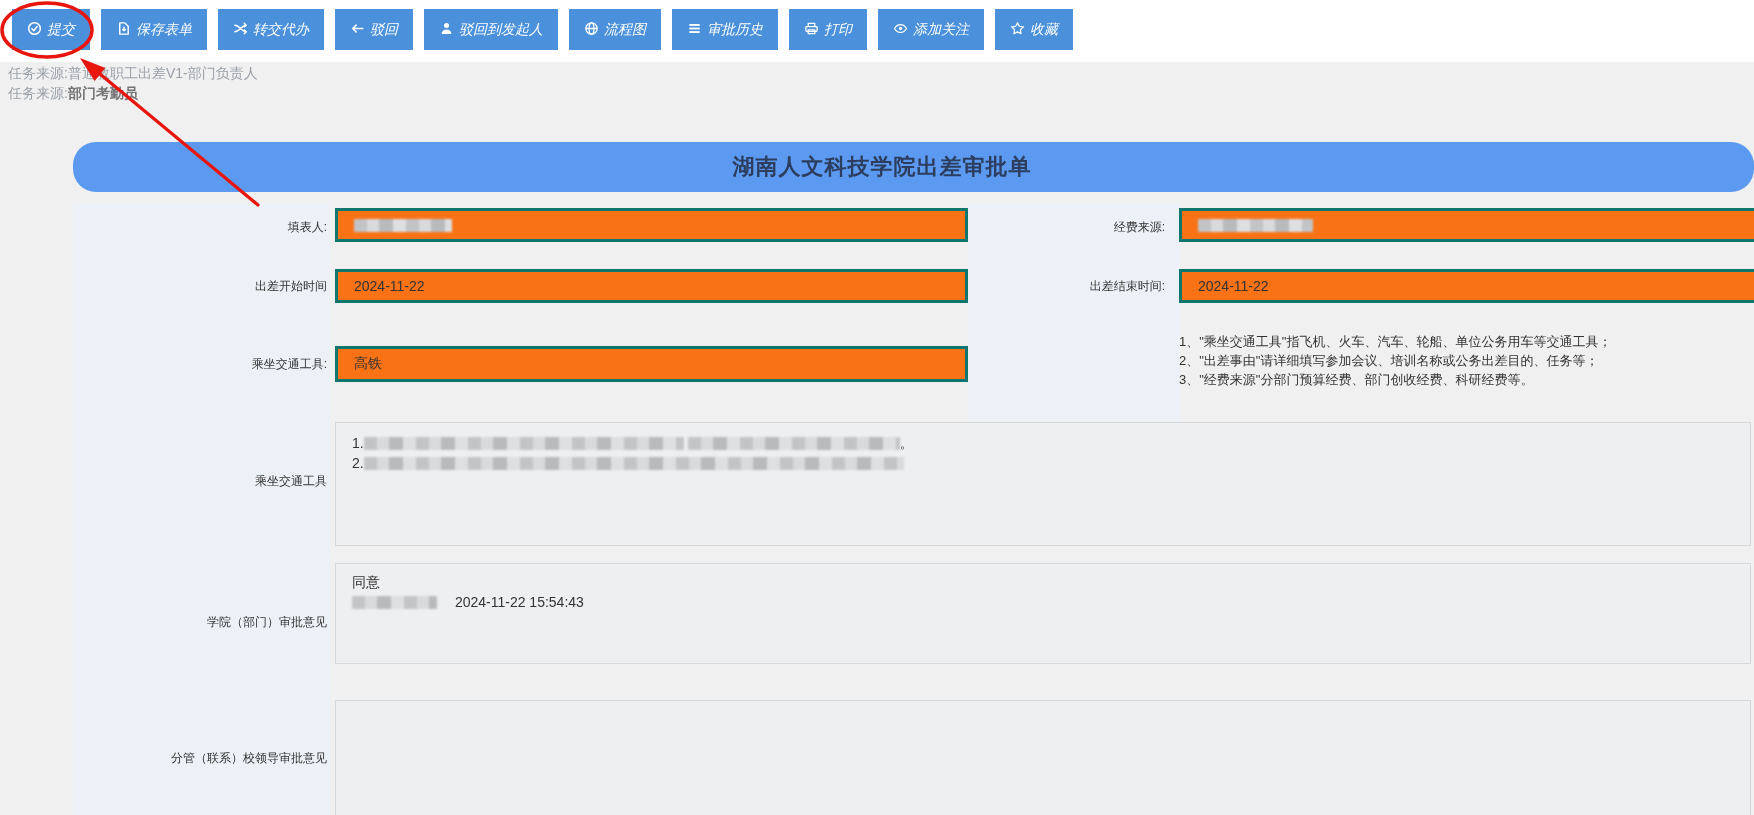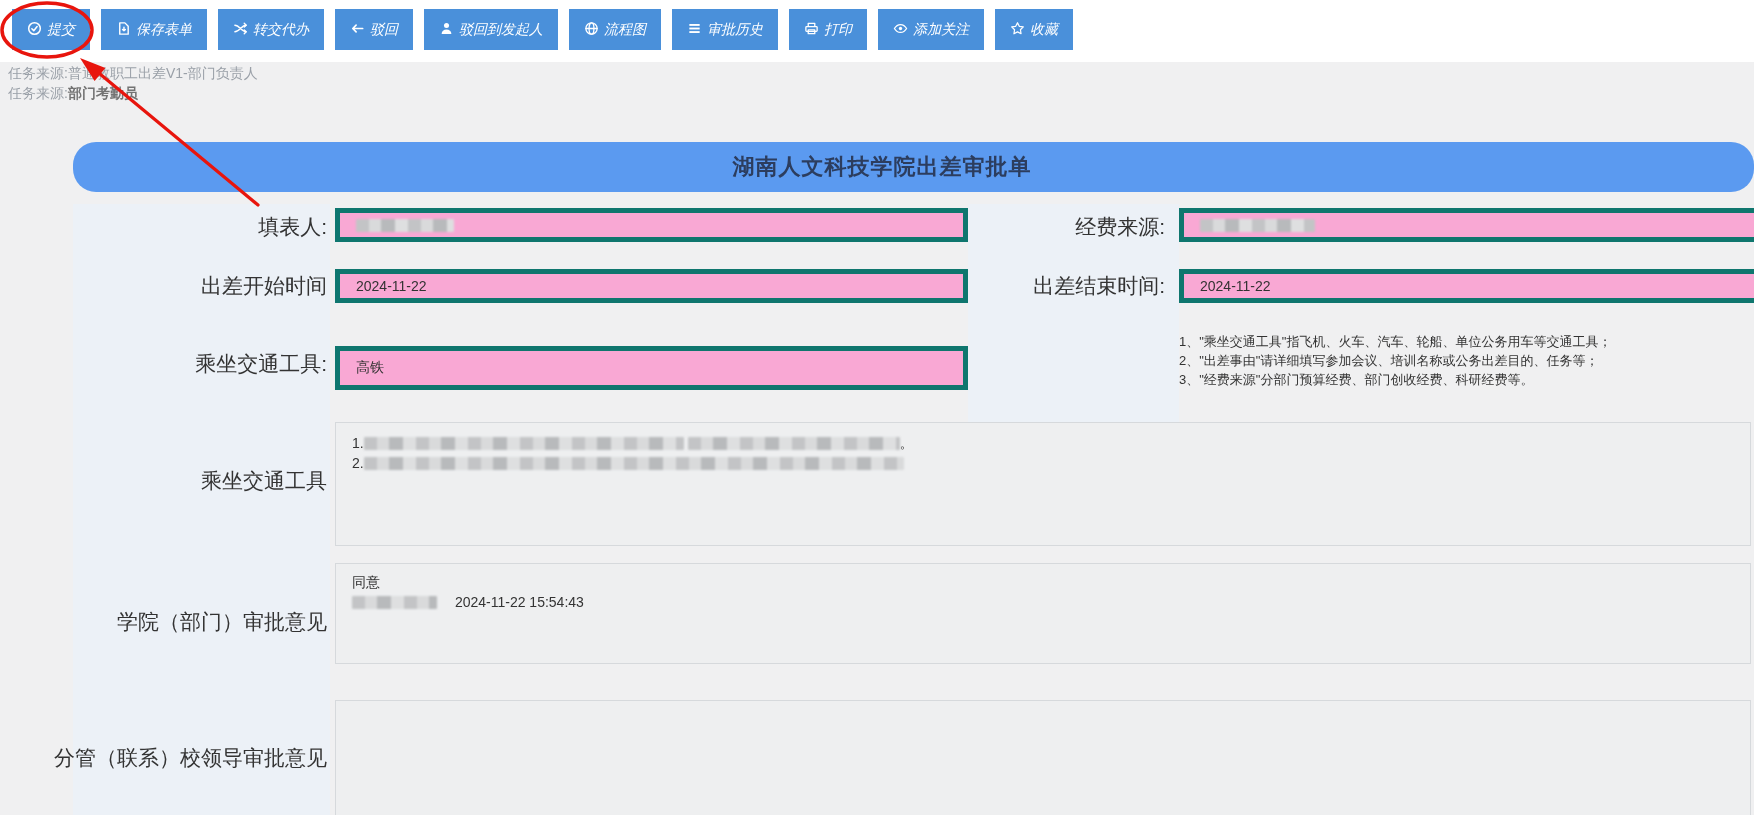--- a/index.html
+++ b/index.html
@@ -30,27 +30,27 @@
     position:absolute; left:73px; top:142px; width:1681px; height:50px;
     background:#5b9af0; display:flex; align-items:center; justify-content:center;
     padding-right:63px;
     border-radius:23px;
   }
   .title-bar h1 { margin:0; font-size:22px; font-weight:bold; color:#2c3d5e; letter-spacing:1px; }
   .label-panel { position:absolute; background:#ecf1f7; }
   .lp-left  { left:73px;  top:204px; width:257px; height:611px; }
   .lp-right { left:968px; top:204px; width:211px; height:218px; }
   .flabel {
-    position:absolute; font-size:21px; color:#333; line-height:18px;
+    position:absolute; font-size:12px; color:#333; line-height:18px;
     text-align:right; white-space:nowrap;
   }
   .fl-left  { left:27px;  width:300px; }  
   .fl-right { left:915px; width:250px; }  
   .input {
-    position:absolute; height:34px; background:#f9a8d4; border:5px solid #0f766e;
+    position:absolute; height:34px; background:#f97316; border:3px solid #0f766e;
     display:flex; align-items:center; padding:0 16px; font-size:14px; color:#333;
   }
   .bigbox {
     position:absolute; background:#eeeff0; border:1px solid #d6d9dc;
     padding:10px 16px; font-size:14px; color:#333; line-height:20px;
   }
   .notes { position:absolute; left:1179px; top:332px; font-size:13px; line-height:19px; color:#333; }
   .notes .nt { font-weight:bold; }
   .redact {
     display:inline-block; height:13px; vertical-align:-2px; border-radius:1px;
@@ -194,21 +194,21 @@
 <div class="flabel fl-left" style="top:277px;">出差开始时间</div>
 <div class="input" style="left:335px; top:269px; width:633px;">
   <span>2024-11-22</span>
 </div>
 <div class="flabel fl-right" style="top:277px;">出差结束时间:</div>
 <div class="input" style="left:1179px; top:269px; width:595px;">
   <span>2024-11-22</span>
 </div>
 
 <div class="flabel fl-left" style="top:355px;">乘坐交通工具:</div>
-<div class="input" style="left:335px; top:346px; width:633px; height:44px;">
+<div class="input" style="left:335px; top:346px; width:633px; height:36px;">
   <span>高铁</span>
 </div>
 
 <div class="notes">
   <div>1、"乘坐交通工具"指飞机、火车、汽车、轮船、单位公务用车等交通工具；</div>
   <div>2、"出差事由"请详细填写参加会议、培训名称或公务出差目的、任务等；</div>
   <div>3、"经费来源"分部门预算经费、部门创收经费、科研经费等。</div>
 </div>
 
 <div class="flabel fl-left" style="top:472px;">乘坐交通工具</div>

